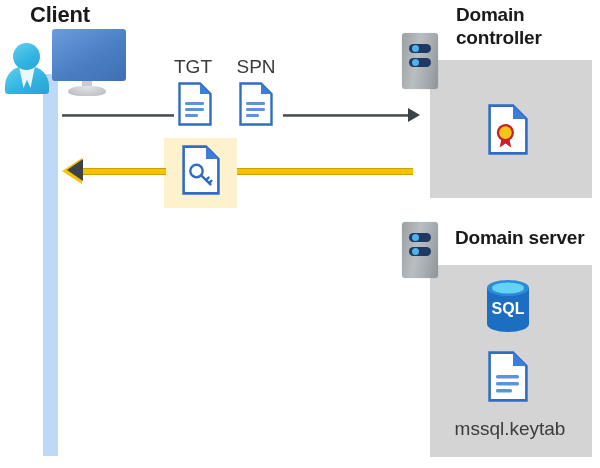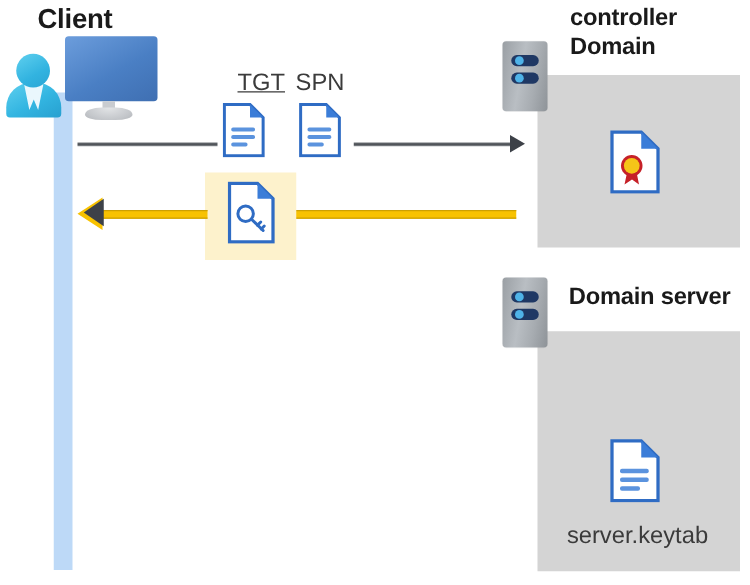--- a/index.html
+++ b/index.html
@@ -56,21 +56,21 @@
   .yarrow{left:62px;top:158px;width:0;height:0;
           border-top:13px solid transparent;border-bottom:13px solid transparent;
           border-right:20px solid #f8c200;}
   .yarrow-inner{left:67px;top:159px;width:0;height:0;
           border-top:11px solid transparent;border-bottom:11px solid transparent;
           border-right:16px solid #3d4148;}
 
   
   .highlight{left:164px;top:138px;width:73px;height:70px;background:#fdf2cc;}
   .doc-label{font-size:19px;color:#3b3b3b;text-align:center;}
-  .tgt-label{left:186px;top:56px;width:46px;text-decoration:underline;}
+  .tgt-label{left:170px;top:56px;width:46px;}
   .spn-label{left:228px;top:56px;width:56px;text-align:center;}
 
   
   .mon-screen{left:52px;top:29px;width:74px;height:52px;border-radius:3px;
               background:linear-gradient(150deg,#6c9ddc 0%,#4a7fc4 55%,#3f6fb2 100%);}
   .mon-neck{left:82px;top:81px;width:10px;height:10px;background:#c9ccd0;}
   .mon-base{left:68px;top:86px;width:38px;height:10px;
             background:radial-gradient(ellipse at 50% 0%,#e3e5e7 0%,#c3c6ca 70%,#b3b6ba 100%);
             border-radius:50%/80% 80% 60% 60%;}
   .person-head{left:13px;top:43px;width:27px;height:27px;border-radius:50%;
@@ -144,22 +144,22 @@
         <circle cx="14.5" cy="26" r="6.2"></circle>
         <path d="M19.2 30.4 L28.5 39.4"></path>
         <path d="M24 35.1 L26.6 32.6"></path>
         <path d="M27 38.2 L29.4 35.8"></path>
       </g>
     </svg>
   </div>
 
   <div class="abs panel panel-dc"></div>
   <div class="abs title dc-title">
+    <div>Domain</div>
     <div>controller</div>
-    <div>Domain</div>
   </div>
   <div class="abs server server-dc">
     <div class="bar"></div>
     <div class="bar"></div>
     <div class="dot d1"></div>
     <div class="dot d2"></div>
   </div>
 
   <div class="abs" style="left:488px;top:104px;">
     <svg width="40" height="51" viewBox="0 0 40 51">
@@ -173,28 +173,36 @@
 
   <div class="abs panel panel-linux"></div>
   <div class="abs title linux-title">Domain server</div>
   <div class="abs server server-linux">
     <div class="bar"></div>
     <div class="bar"></div>
     <div class="dot d1"></div>
     <div class="dot d2"></div>
   </div>
 
+  <div class="abs" style="left:483px;top:278px;">
+    <svg width="50" height="56" viewBox="0 0 50 56">
+      <path d="M4 10 h42 v36 a21 8 0 0 1 -42 0 Z" fill="#1b6ec2"></path>
+      <path d="M4 10 a21 8 0 0 1 42 0 a21 8 0 0 1 -42 0 Z" fill="#2e8ad8"></path>
+      <ellipse cx="25" cy="10" rx="16" ry="5.6" fill="#63d3f5"></ellipse>
+      <text x="25" y="36" text-anchor="middle" font-family="Liberation Sans, sans-serif" font-size="16" font-weight="bold" fill="#ffffff">SQL</text>
+    </svg>
+  </div>
 
   <div class="abs" style="left:488px;top:351px;">
     <svg width="40" height="51" viewBox="0 0 40 51">
       <path d="M1.6 1.6 H25 L38.4 15 V49.4 H1.6 Z" fill="#ffffff" stroke="#2f6cc4" stroke-width="2.6"></path>
       <path d="M25 1.6 L38.4 15 H25 Z" fill="#3b7dd8"></path>
       <g fill="#5b93de">
         <rect x="8" y="24" width="23" height="3.6" rx="1.6"></rect>
         <rect x="8" y="31" width="23" height="3.6" rx="1.6"></rect>
         <rect x="8" y="38" width="16" height="3.6" rx="1.6"></rect>
       </g>
     </svg>
   </div>
 
-  <div class="abs keytab-label">server.keytab</div>
+  <div class="abs keytab-label">mssql.keytab</div>
 
 </div>
 
 </body></html>

